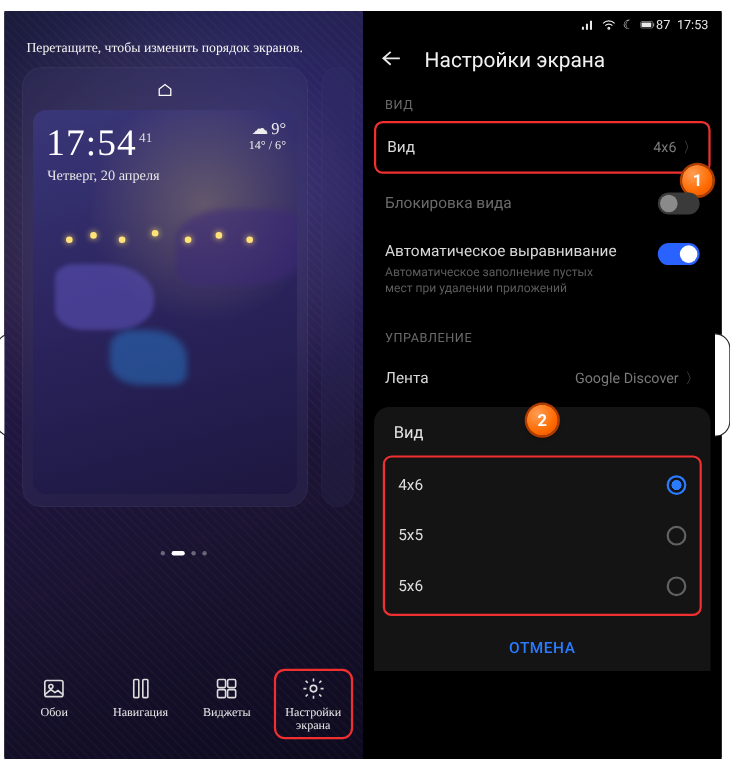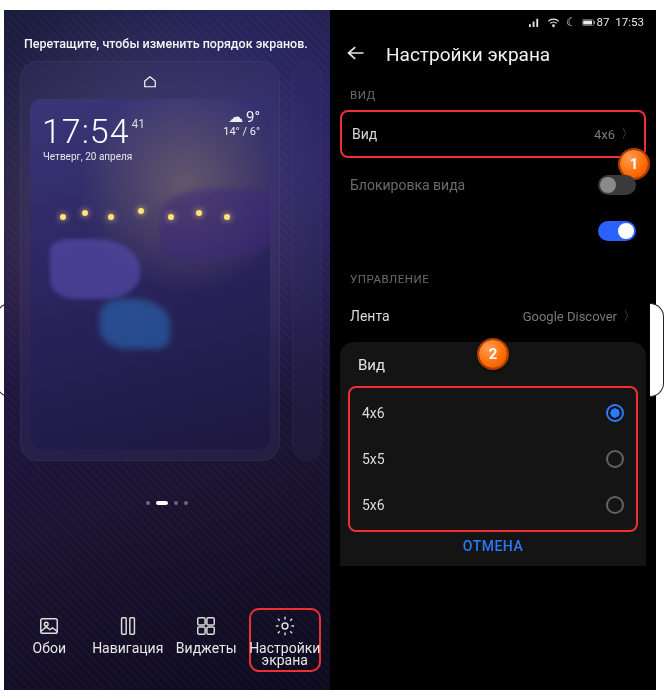--- a/index.html
+++ b/index.html
@@ -31,21 +31,21 @@
   .left-bg {
     position: absolute; inset: 0;
     background:
       radial-gradient(circle at 40% 30%, rgba(255,220,90,0.15), transparent 40%),
       radial-gradient(circle at 70% 20%, rgba(80,80,200,0.35), transparent 45%),
       linear-gradient(160deg, #1a1b3a 0%, #23184a 35%, #1a1330 70%, #0d0a1e 100%);
   }
   .left-bg .grain { position:absolute; inset:0; background:
       repeating-linear-gradient(45deg, rgba(255,255,255,0.02) 0 2px, transparent 2px 6px);
   }
-  .left-content { position: relative; z-index: 1; display: flex; flex-direction: column; height: 100%; }
+  .left-content { position: relative; z-index: 1; display: flex; flex-direction: column; height: 100%; font-family: Liberation Serif, serif; }
 
   .hint { font-size: 12.5px; color: #f4f4f4; padding: 26px 18px 10px 20px; font-weight: 500; }
 
   .preview-row { display: flex; gap: 12px; padding: 0 16px; height: 400px; }
   .preview-card {
     flex: 0 0 260px;
     border-radius: 18px;
     background: rgba(60,55,110,0.30);
     backdrop-filter: blur(2px);
     padding: 10px 10px 12px 10px;
@@ -58,38 +58,38 @@
     background:
       radial-gradient(circle at 65% 25%, rgba(250,220,120,0.25), transparent 35%),
       linear-gradient(165deg, #3a3778 0%, #2c2560 45%, #1d1740 100%);
     position: relative; overflow: hidden;
   }
   .clock-row { position: absolute; top: 12px; left: 12px; right: 10px; display: flex; align-items: flex-start; }
   .clock { font-size: 34px; font-weight: 300; letter-spacing: 1px; color: #fff; }
   .ampm { font-size: 12px; margin-left: 2px; color: #ddd; align-self: flex-start; margin-top: 6px; }
   .weather { margin-left: auto; text-align: right; font-size: 11px; line-height: 13px; color: #eee; }
   .weather .big { font-size: 15px; }
-  .date { position: absolute; top: 52px; left: 13px; font-size: 10px; color: #e6e6e6; }
+  .date { position: absolute; top: 52px; left: 13px; font-size: 13px; color: #e6e6e6; }
   
   .blob { position:absolute; border-radius:50%; }
   .b1 { width:90px; height:60px; left:20px; top:140px; background:rgba(90,80,180,0.6); filter:blur(2px); border-radius:20% 50% 40% 30%; }
   .b2 { width:120px; height:70px; right:-10px; top:90px; background:rgba(60,40,120,0.55); filter:blur(3px); border-radius:40% 30% 50% 20%; }
   .b3 { width:70px; height:50px; left:70px; top:200px; background:rgba(40,120,200,0.5); filter:blur(3px); border-radius:30% 50% 20% 40%; }
   .lights { position:absolute; top:115px; left:30px; right:20px; height:2px; }
   .lights span { position:absolute; width:6px; height:6px; border-radius:50%; background:#ffe27a; box-shadow:0 0 6px #ffd968; }
   .preview-card.side { flex:0 0 30px; opacity:0.6; }
 
   .pager { display:flex; justify-content:center; gap:6px; margin-top:40px; }
   .pager span { width:4px; height:4px; border-radius:50%; background:rgba(255,255,255,0.35); }
   .pager span.active { width:12px; background:#fff; border-radius:3px; }
 
   .bottom-actions {
     margin-top:auto; padding:12px 6px 18px; display:flex; justify-content:space-around;
   }
-  .ba { display:flex; flex-direction:column; align-items:center; gap:4px; color:#e8e8e8; font-size:14px; text-align:center; line-height:12px; width:72px; padding:6px 0; border-radius:10px; }
+  .ba { display:flex; flex-direction:column; align-items:center; gap:4px; color:#e8e8e8; font-size:11px; text-align:center; line-height:12px; width:72px; padding:6px 0; border-radius:10px; }
   .ba .ico { width:28px; height:24px; display:flex; align-items:center; justify-content:center; color:#eee; }
   .ba.active { border:2px solid #f03030; padding:4px 0; }
   .ba svg { width:22px; height:22px; fill:none; stroke:#ddd; stroke-width:1.6; }
 
   
   .status-bar { display:flex; align-items:center; justify-content:flex-end; gap:6px; padding:5px 12px 0; font-size:11.5px; color:#e8e8e8; }
   .status-bar svg { width:13px; height:11px; }
 
   .titlebar { display:flex; align-items:center; gap:20px; padding:14px 16px 18px; }
   .back { color:#e8e8e8; }
@@ -126,21 +126,21 @@
   .sheet {
     margin:4px 10px 0; position:relative;
     background:#141414; border-radius:14px 14px 0 0;
     padding:14px 8px 6px; color:#e4e4e4;
   }
   .sheet-title { font-size:15px; padding:0 10px 12px; }
   .opts { border:2.5px solid #f03030; border-radius:8px; padding:2px 2px; }
   .opt { display:flex; align-items:center; padding:14px 10px; font-size:14px; color:#dcdcdc; }
   .radio { width:18px; height:18px; border-radius:50%; border:2px solid #626262; margin-left:auto; }
   .radio.on { border-color:#2a7bff; background:radial-gradient(circle, #2a7bff 0 45%, transparent 48%); border-width:2px; }
-  .cancel { text-align:center; color:#2a7bff; font-size:14px; letter-spacing:0.5px; padding:6px 0 6px; font-weight:500; }
+  .cancel { text-align:center; color:#2a7bff; font-size:14px; letter-spacing:0.5px; padding:22px 0 6px; font-weight:500; }
 
 </style>
 </head>
 <body>
 
 <div class="frame">
 
   <div class="phone">
     <div class="left-bg">
         <div class="grain"></div>
@@ -273,20 +273,24 @@
       </div>
       <div class="callout" style="right:-4px;bottom:-22px">1</div>
     </div>
 
     <div class="row muted">
       <span class="label">Блокировка вида</span>
       <span class="toggle"></span>
     </div>
 
     <div class="row" style="align-items:flex-start;">
+      <div class="col">
+        <span class="label">Автоматическое выравнивание</span>
+        <span class="sub">Автоматическое заполнение пустых мест при удалении приложений</span>
+      </div>
       <span class="toggle on"></span>
     </div>
 
     <div class="section-label" style="padding-top:18px">УПРАВЛЕНИЕ</div>
 
     <div class="row">
       <span class="label">Лента</span>
       <span class="val">Google Discover</span>
       <span class="chev">〉</span>
     </div>

